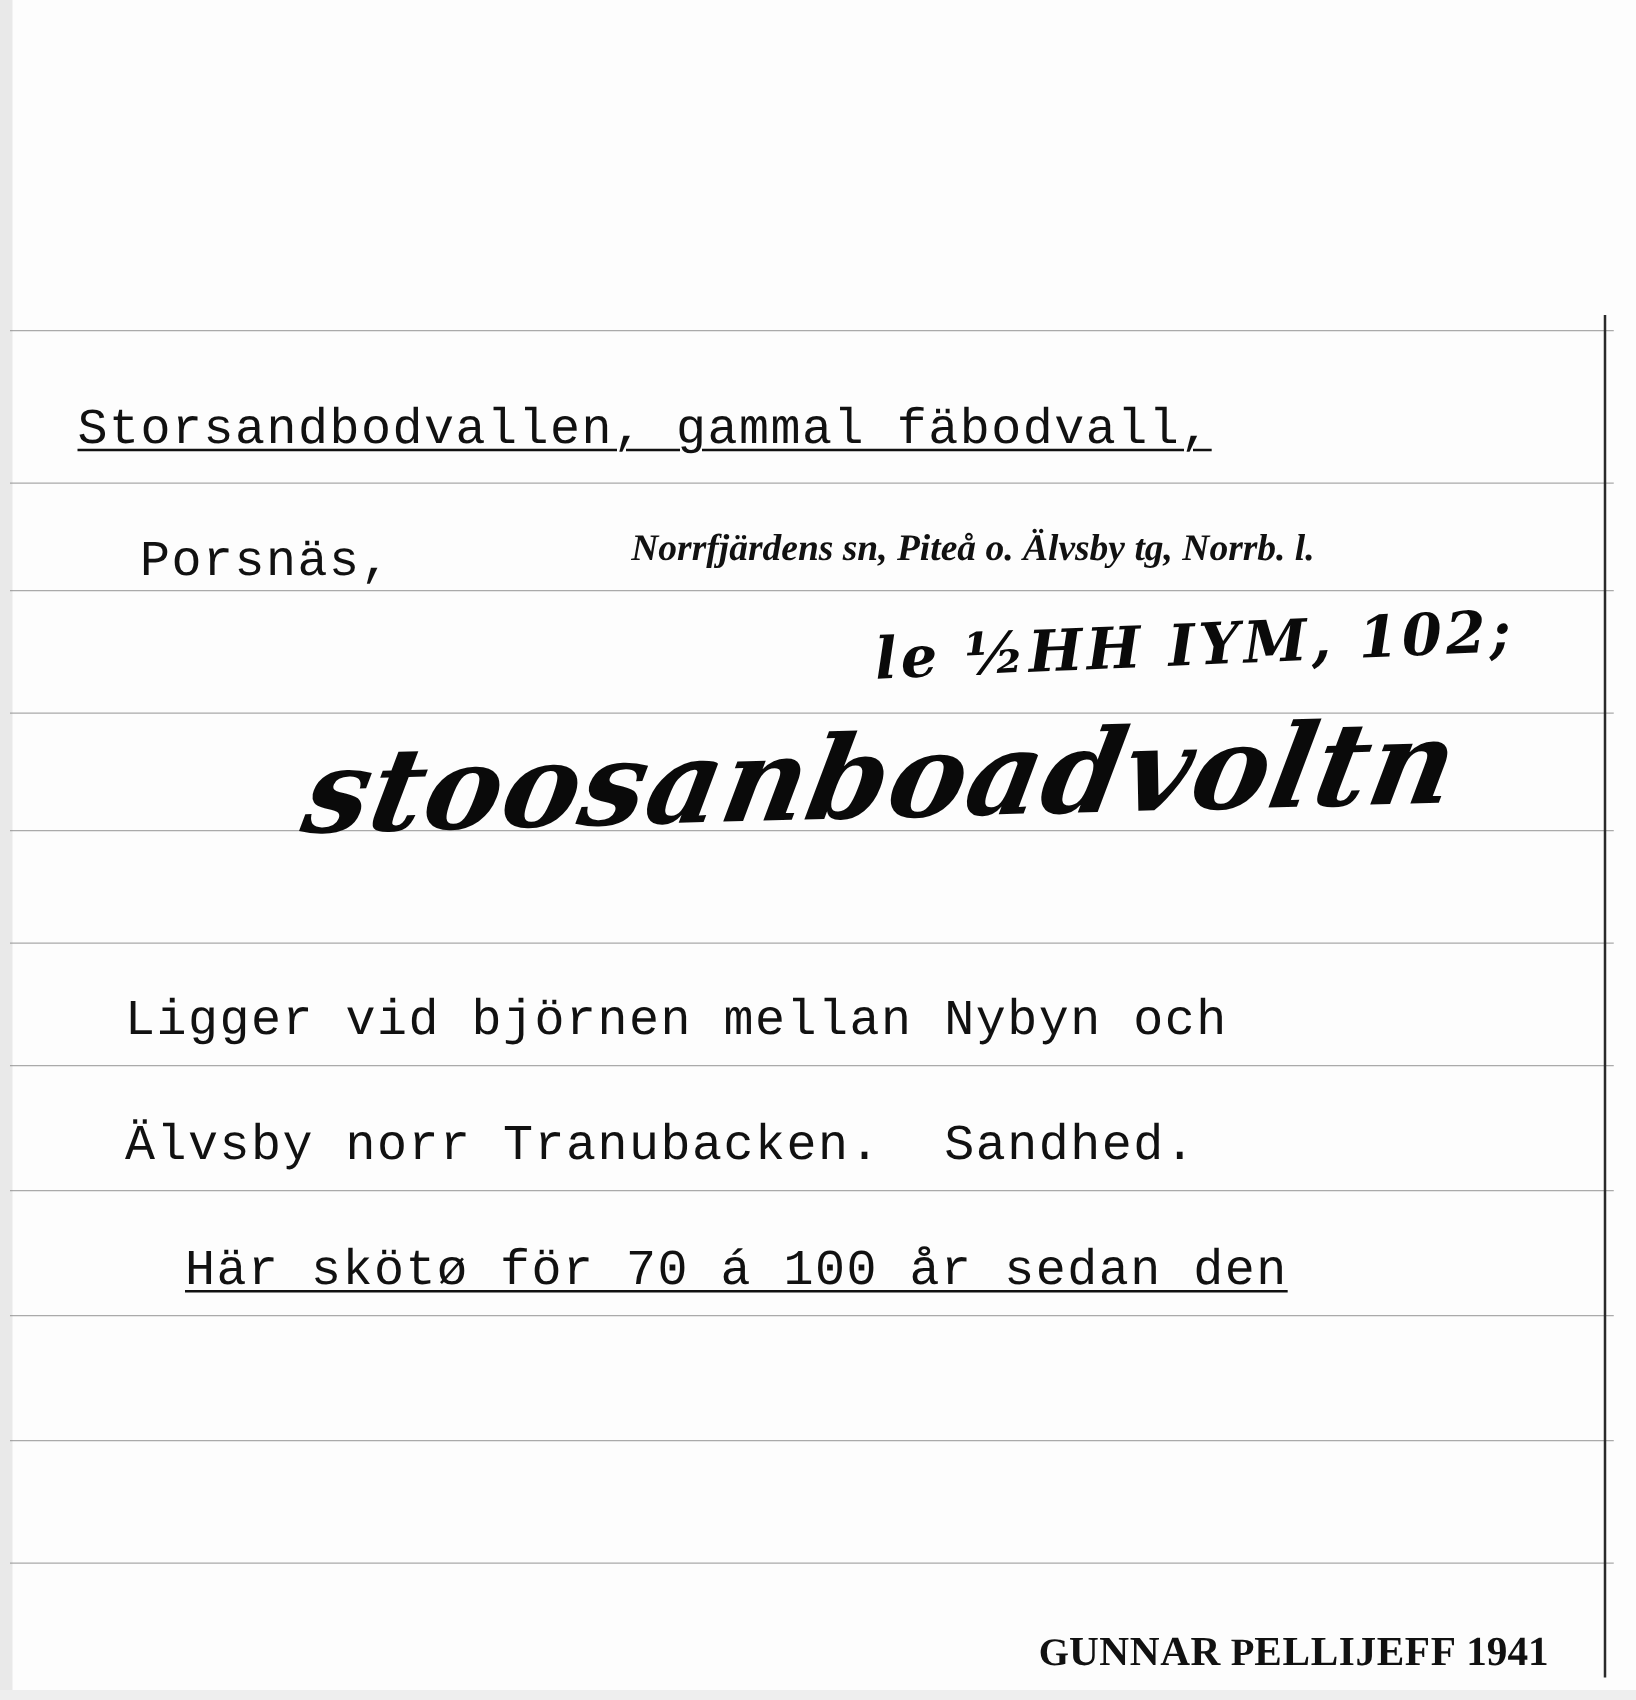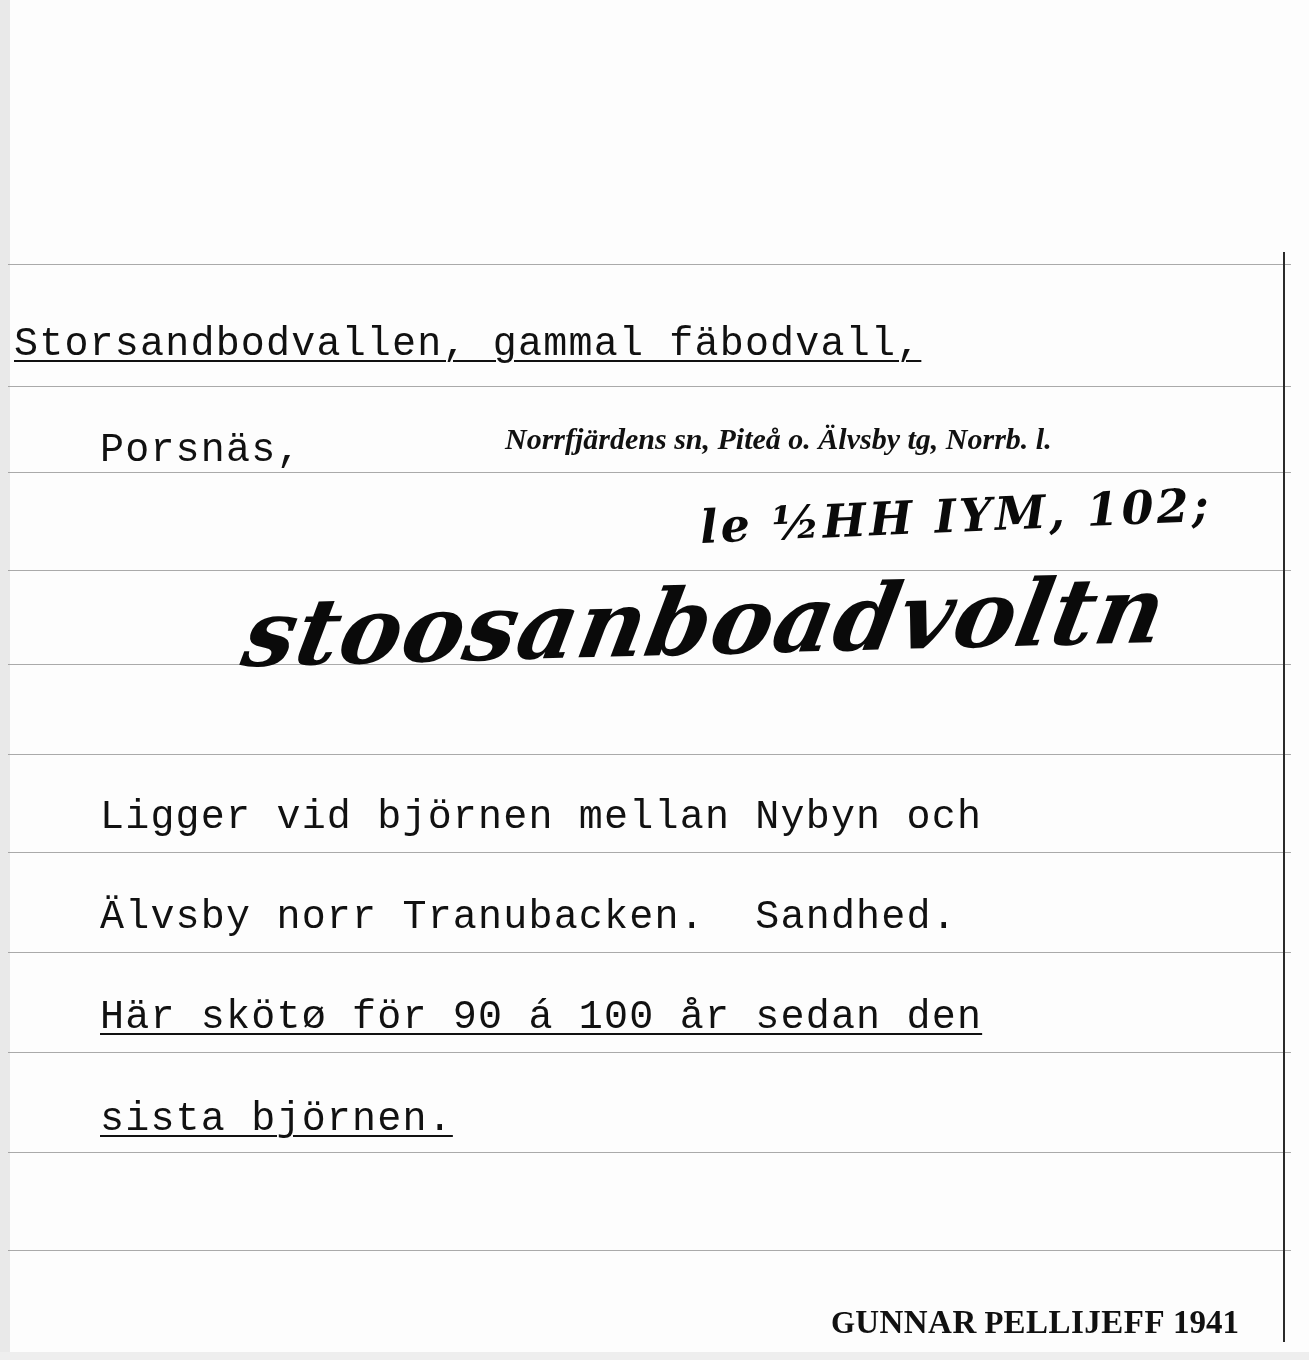--- a/index.html
+++ b/index.html
@@ -66,20 +66,21 @@
     font-family: "Liberation Mono", monospace;
     font-size: 40px;
     letter-spacing: 1.2px;
     color: #111;
     white-space: pre;
   }
   .typed.underline {
     text-decoration: underline;
     text-decoration-thickness: 2px;
     text-underline-offset: 5px;
+    margin-left: 48px;
   }
 
   
   .printed-italic {
     position: absolute;
     font-family: "Liberation Serif", serif;
     font-style: italic;
     font-weight: bold;
     font-size: 30px;
     color: #111;
@@ -143,33 +144,32 @@
   <div class="rule" style="top:754px;"></div>
   <div class="rule" style="top:852px;"></div>
   <div class="rule" style="top:952px;"></div>
   <div class="rule" style="top:1052px;"></div>
   <div class="rule" style="top:1152px;"></div>
   <div class="rule" style="top:1250px;"></div>
   <div class="vrule"></div>
 
   <div class="typed underline" style="left:14px; top:322px;">Storsandbodvallen, gammal fäbodvall,</div>
 
-  <div class="typed" style="left:100px; top:428px;">Porsnäs,</div>
+  <div class="typed" style="left:112px; top:428px;">Porsnäs,</div>
 
   <div class="printed-italic" style="left:505px; top:422px;">Norrfjärdens sn, Piteå o. Älvsby tg, Norrb. l.</div>
 
   <div class="hand" id="hand-code" style="left:700px; top:500px;">le ½HH IYM, 102;</div>
 
   <div class="hand" id="hand-name" style="left:245px; top:580px;">stoosanboadvoltn</div>
 
   <div class="typed" style="left:100px; top:795px;">Ligger vid björnen mellan Nybyn och</div>
 
   <div class="typed" style="left:100px; top:895px;">Älvsby norr Tranubacken.  Sandhed.</div>
 
-  <div class="typed underline" style="left:100px; top:995px;">Här skötø för 90 á 100 år sedan den</div>
+  <div class="typed underline" style="left:100px; top:995px;">Här skötø för 70 á 100 år sedan den</div>
 
-  <div class="typed underline" style="left:100px; top:1097px;">sista björnen.</div>
 
   <div class="signature" style="left:800px; top:1268px;">
     <span>G</span><span class="sc">UNNAR</span><span> </span><span>P</span><span class="sc">ELLIJEFF</span><span> </span><span class="year">1941</span>
   </div>
 
 </div>
 
 </body></html>

